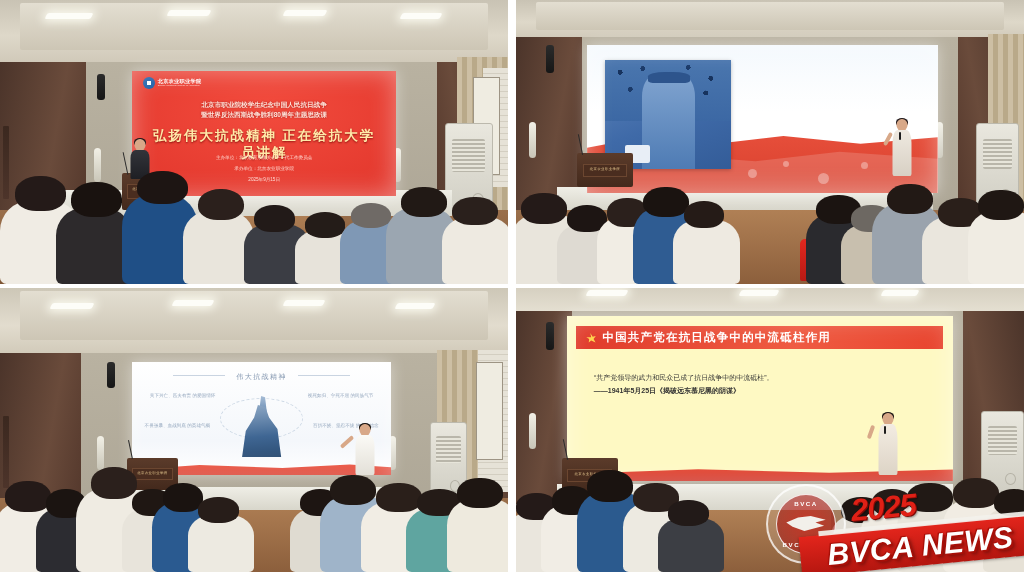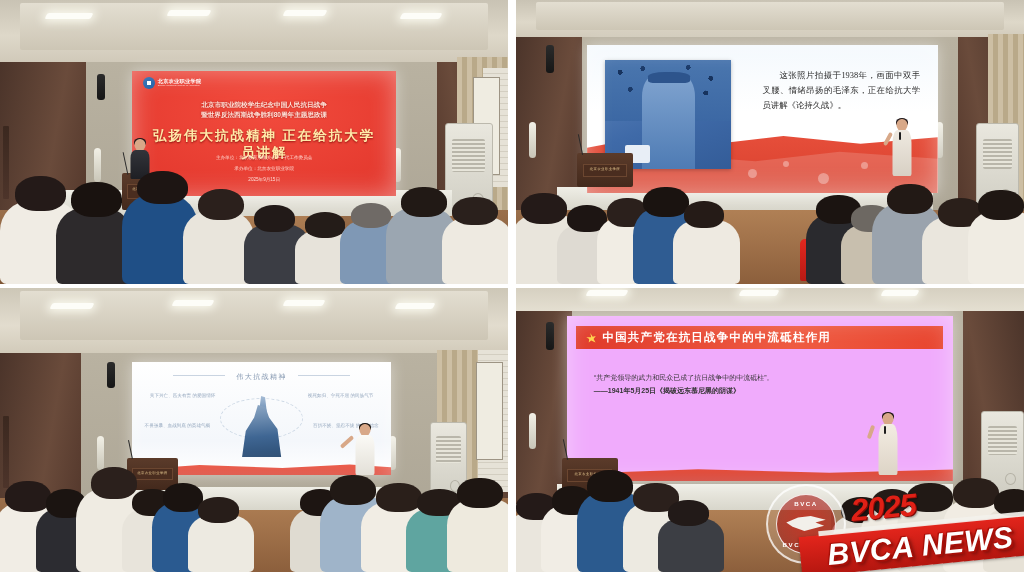--- a/index.html
+++ b/index.html
@@ -128,21 +128,21 @@
      background:linear-gradient(175deg,#8fa9c6,#3f6693 60%,#2d4e74);
      clip-path:polygon(42% 0,58% 4%,66% 24%,84% 46%,92% 100%,8% 100%,16% 50%,34% 24%);}
   .s3 .monu2{position:absolute;left:47%;top:30%;width:7%;height:18%;
      background:linear-gradient(#a7bdd6,#5a80ab);
      clip-path:polygon(40% 0,62% 6%,74% 100%,26% 100%);}
   .s3 .redband{position:absolute;left:0;right:0;bottom:0;height:12%;
      background:linear-gradient(#ef5541,#d9392a);
      clip-path:polygon(0 58%,26% 24%,58% 46%,84% 20%,100% 40%,100% 100%,0 100%);}
 
   
-  .s4{background:#f0abfc;}
+  .s4{background:#fef9c3;}
   .s4 .bar{position:absolute;left:2.5%;right:2.5%;top:6%;height:14%;
      background:linear-gradient(95deg,#e03a2a,#ef5b42 60%,#e8452f);
      display:flex;align-items:center;gap:6px;padding-left:9px;box-sizing:border-box;}
   .s4 .emblem{width:11px;height:11px;flex:none;position:relative;}
   .s4 .emblem b{position:absolute;inset:0;background:#ffd34d;
      clip-path:polygon(8% 46%,52% 46%,44% 6%,66% 40%,94% 34%,74% 60%,92% 92%,52% 74%,30% 94%,34% 62%);}
   .s4 .bar-title{font-size:11.5px;font-weight:700;color:#fff;letter-spacing:1.2px;
      font-family:"Liberation Serif","DejaVu Serif",serif;}
   .s4 .quote{position:absolute;left:7%;right:8%;top:33%;font-size:7px;
      line-height:2.1;color:#333;}
@@ -336,21 +336,20 @@
       <div class="bokeh" style="left:46%;bottom:10%;width:9px;height:9px;"></div>
       <div class="bokeh" style="left:56%;bottom:18%;width:6px;height:6px;"></div>
       <div class="bokeh" style="left:66%;bottom:6%;width:11px;height:11px;"></div>
       <div class="bokeh" style="left:78%;bottom:16%;width:7px;height:7px;"></div>
       <div class="photo">
         <div class="crowd"></div>
         <div class="figure"></div>
         <div class="cap"></div>
         <div class="white"></div>
       </div>
-      <div class="para">这张照片拍摄于1938年，画面中双手叉腰、情绪昂扬的毛泽东，正在给抗大学员讲解《论持久战》。</div>
       <div class="screen-glow"></div>
     </div>
 
     <div class="podium" style="left:12%;top:54%;width:11%;height:12%;">
       <div class="mic-arm"></div>
       <div class="plate">
         <span>北京农业职业学院</span>
       </div>
     </div>
 

